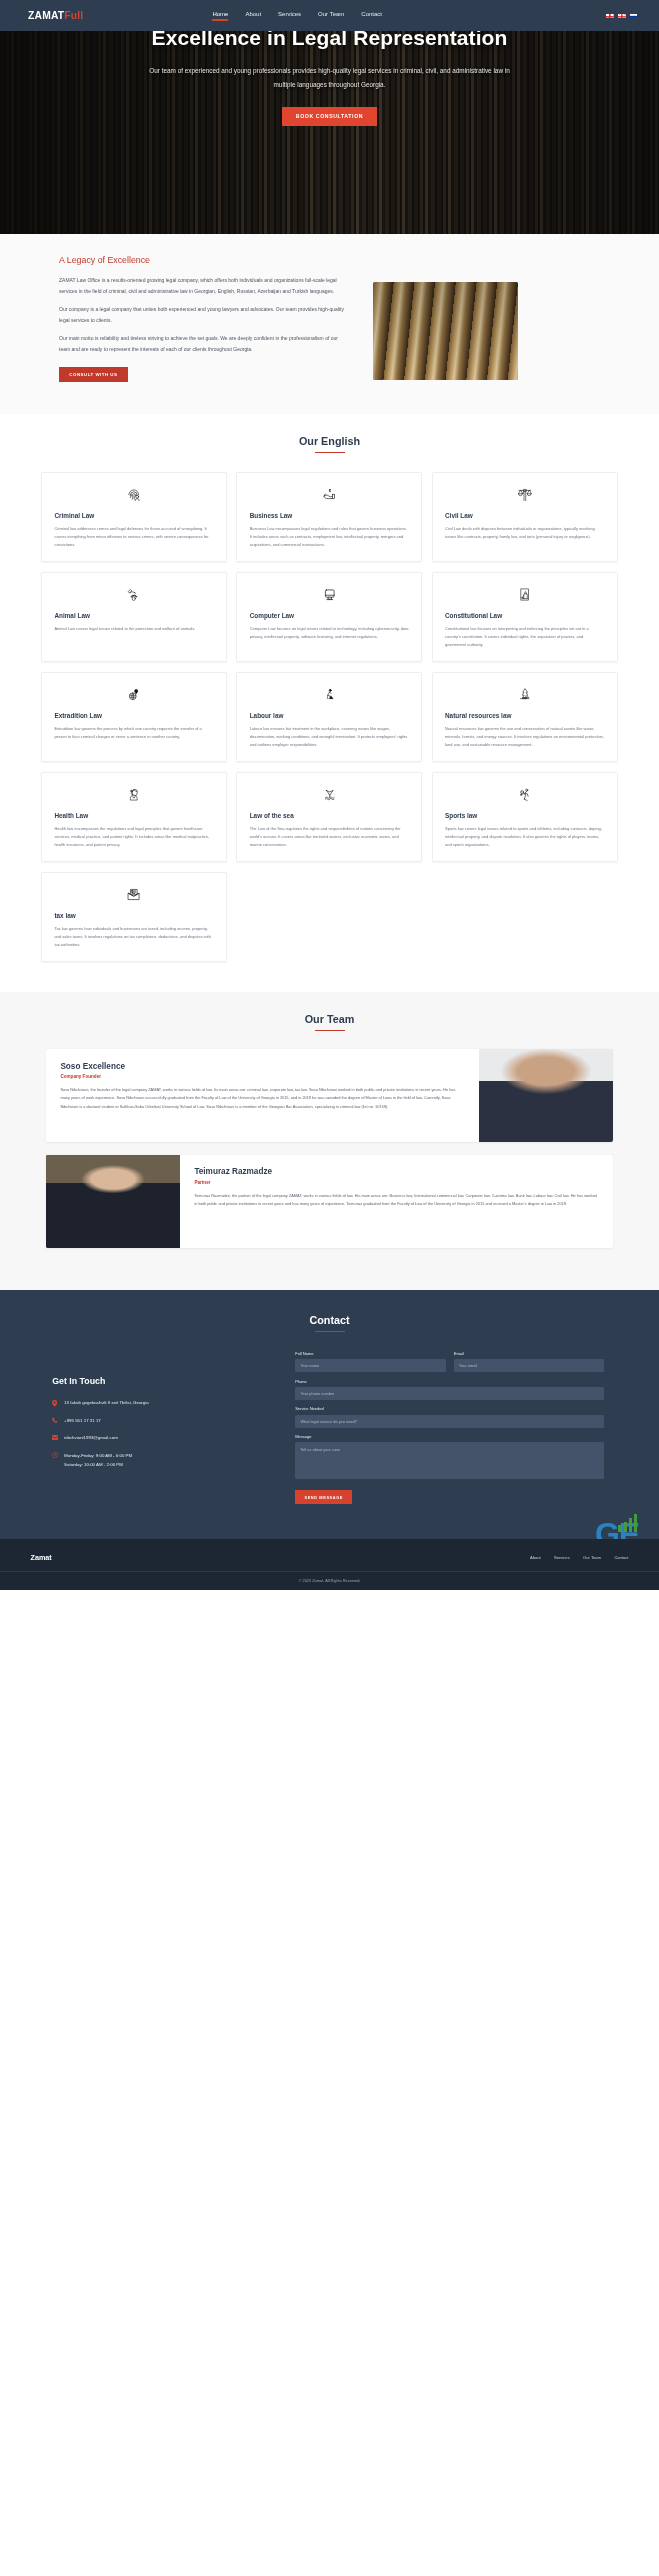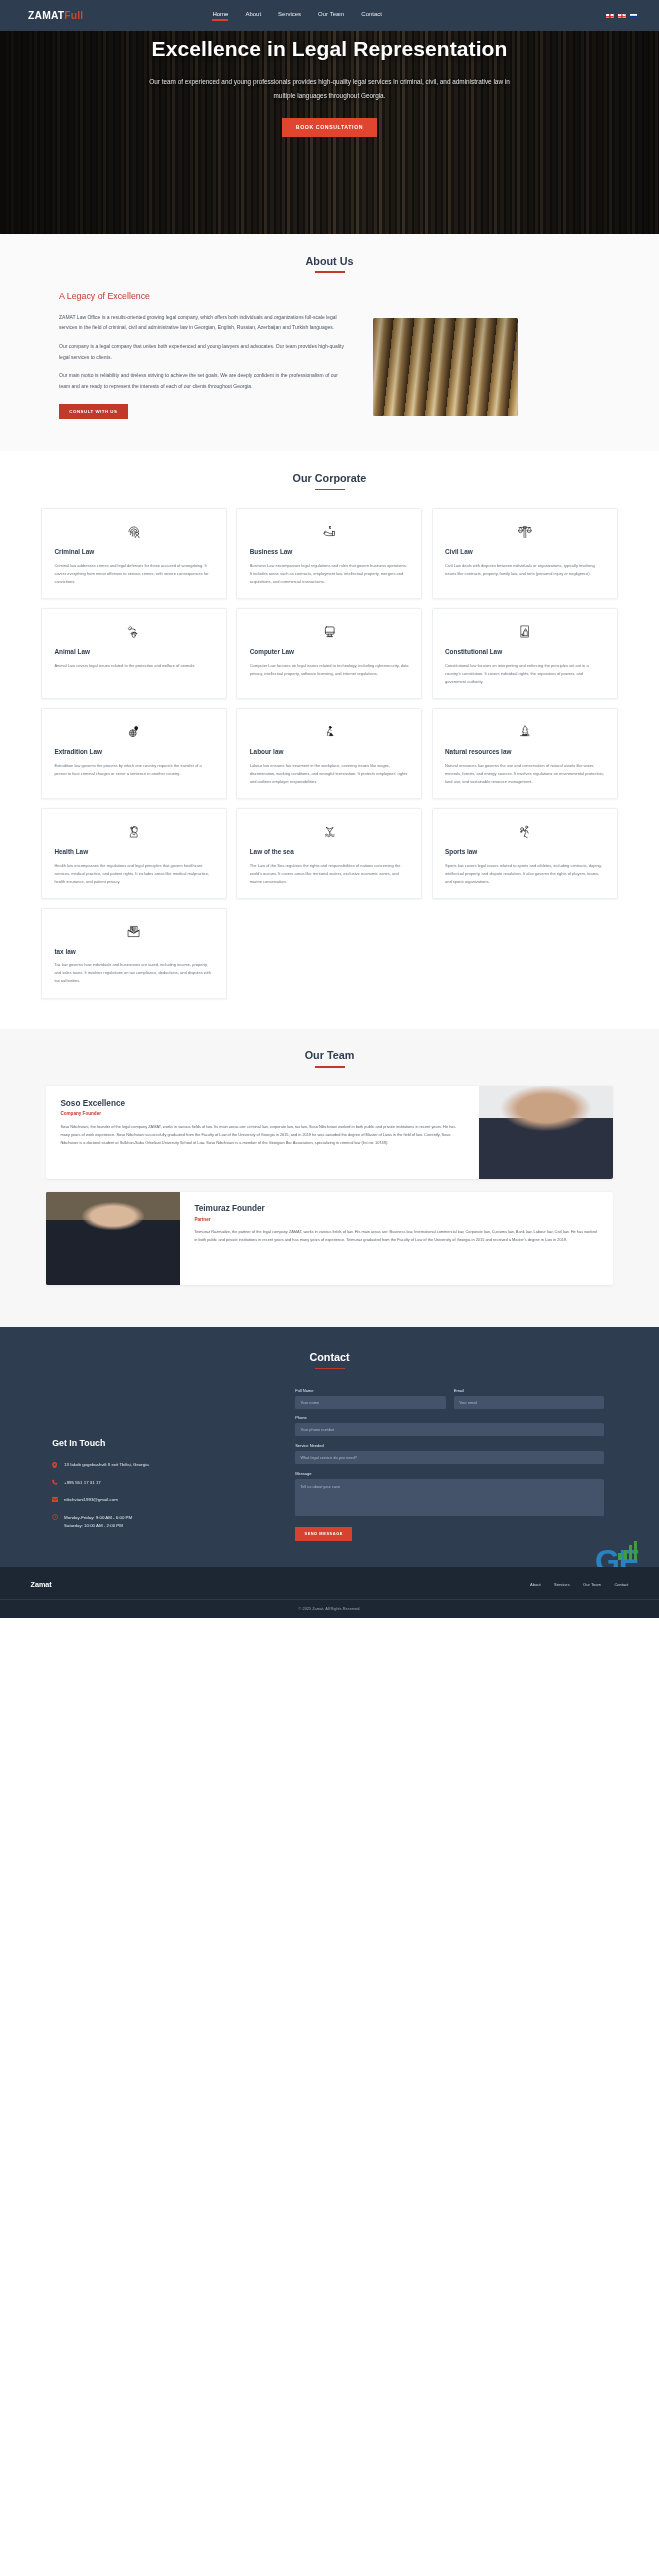--- a/index.html
+++ b/index.html
@@ -48,21 +48,20 @@
         #4a3f31 5.7px,#4a3f31 8.8px,#120f0c 8.8px,#120f0c 11.3px,
         #6b5a43 11.3px,#6b5a43 14px,#1d1815 14px,#1d1815 17px,
         #3a3127 17px,#3a3127 20.6px,#0f0d0b 20.6px,#0f0d0b 23px),
       repeating-linear-gradient(0deg,
         rgba(0,0,0,0) 0px, rgba(0,0,0,0) 31px,
         rgba(0,0,0,.55) 31px, rgba(0,0,0,.55) 36px);
   }
   .hero-inner {
     position:relative; z-index:5; text-align:center;
     padding-top:24px;
-    margin-top:11px;
   }
   .hero h1 {
     color:#ffffff; font-size:21px; line-height:1.35; font-weight:bold;
     letter-spacing:0.1px; text-shadow:0 1px 5.2px rgba(0,0,0,.6);
   }
   .hero p {
     color:#e6e6e6; font-size:6.4px; line-height:2.3; margin-top:11.3px;
     max-width:361px; margin-left:auto; margin-right:auto;
     text-shadow:0 0.5px 3.1px rgba(0,0,0,.7);
   }
@@ -143,21 +142,21 @@
     background:
       radial-gradient(ellipse 34% 22% at 50% 26%, #d9b79a 0 48%, rgba(217,183,154,0) 70%),
       linear-gradient(180deg,#6b5f4e 0 30%, #1d222c 30% 100%),
       #3b3a33;
   }
 
   
   .contact-sec { background:#2e3d50; padding:24px 0 23px; color:#fff; }
   .contact-sec .sec-title { color:#fff; }
   .contact-grid {
-    width:567px; margin:3px auto; display:flex; gap:27px; align-items:flex-end;
+    width:567px; margin:12px auto; display:flex; gap:27px; align-items:center;
     padding-left:6.2px;
   }
   .contact-left { width:216px; }
   .gt-title { font-size:8.8px; font-weight:bold; color:#fff; margin-bottom:13.4px; }
   .info-row { display:flex; align-items:flex-start; gap:5.7px; margin-bottom:9.8px; }
   .info-ico { color:#d6422e; width:6.2px; flex:0 0 6.2px; margin-top:0.5px; }
   .info-ico svg { display:block; }
   .info-txt { font-size:4.4px; line-height:1.75; color:#e8ebef; }
   .hours .info-txt { line-height:2.0; }
 
@@ -256,35 +255,34 @@
   <section class="hero">
     <div class="hero-bg"></div>
     <div class="hero-inner">
       <h1>Excellence in Legal Representation</h1>
       <p>Our team of experienced and young professionals provides high-quality legal services in criminal, civil, and administrative law in multiple languages throughout Georgia.</p>
       <button class="btn-primary">BOOK CONSULTATION</button>
     </div>
   </section>
 
   <section class="about-sec">
-    <div class="sec-title">About Us</div>
     <div class="about-grid">
       <div class="about-left">
         <div class="about-h">A Legacy of Excellence</div>
         <p>ZAMAT Law Office is a results-oriented growing legal company, which offers both individuals and organizations full-scale legal services in the field of criminal, civil and administrative law in Georgian, English, Russian, Azerbaijan and Turkish languages.</p>
         <p>Our company is a legal company that unites both experienced and young lawyers and advocates. Our team provides high-quality legal services to clients.</p>
         <p>Our main motto is reliability and tireless striving to achieve the set goals. We are deeply confident in the professionalism of our team and are ready to represent the interests of each of our clients throughout Georgia.</p>
         <button class="btn-dark-red">CONSULT WITH US</button>
       </div>
       <div class="about-img"></div>
     </div>
   </section>
 
   <section class="services-sec">
-    <div class="sec-title">Our Corporate</div>
+    <div class="sec-title">Our English</div>
     <div class="cards">
 
       <div class="card">
         <div class="card-icon">
           <svg width="15.5" height="15.5" viewBox="0 0 32 32" fill="none" stroke="#111" stroke-width="1.3" stroke-linecap="round">
             <path d="M6 16a10 10 0 0 1 20 0"></path>
               <path d="M9 17a7 7 0 0 1 14 0"></path>
               <path d="M12 18a4 4 0 0 1 8 0"></path>
             <path d="M9 22c1-2 1.5-4 1.5-6"></path>
               <path d="M13 25c1-3 1-5 1-7"></path>
@@ -480,21 +478,21 @@
       <div class="team-body">
         <div class="team-name">Soso Excellence</div>
         <div class="team-role">Company Founder</div>
         <div class="team-bio">Soso Nibchviani, the founder of the legal company ZAMAT, works in various fields of law. Its main areas are: criminal law, corporate law, tax law. Soso Nibchviani worked in both public and private institutions in recent years. He has many years of work experience. Soso Nibchviani successfully graduated from the Faculty of Law of the University of Georgia in 2015, and in 2019 he was awarded the degree of Master of Laws in the field of law. Currently, Soso Nibchviani is a doctoral student at Sulkhan-Saba Orbeliani University School of Law. Soso Nibchviani is a member of the Georgian Bar Association, specializing in criminal law (list no: 10749).</div>
       </div>
       <div class="team-photo photo-a"></div>
     </div>
 
     <div class="team-card reverse">
       <div class="team-body">
-        <div class="team-name">Teimuraz Founder</div>
+        <div class="team-name">Teimuraz Razmadze</div>
         <div class="team-role">Partner</div>
         <div class="team-bio">Teimuraz Razmadze, the partner of the legal company ZAMAT, works in various fields of law. His main areas are: Business law, International commercial law, Corporate law, Customs law, Bank law, Labour law, Civil law. He has worked in both public and private institutions in recent years and has many years of experience. Teimuraz graduated from the Faculty of Law of the University of Georgia in 2015 and received a Master's degree in Law in 2019.</div>
       </div>
       <div class="team-photo photo-b"></div>
     </div>
   </section>
 
   <section class="contact-sec">
     <div class="sec-title">Contact</div>
     <div class="contact-grid">

